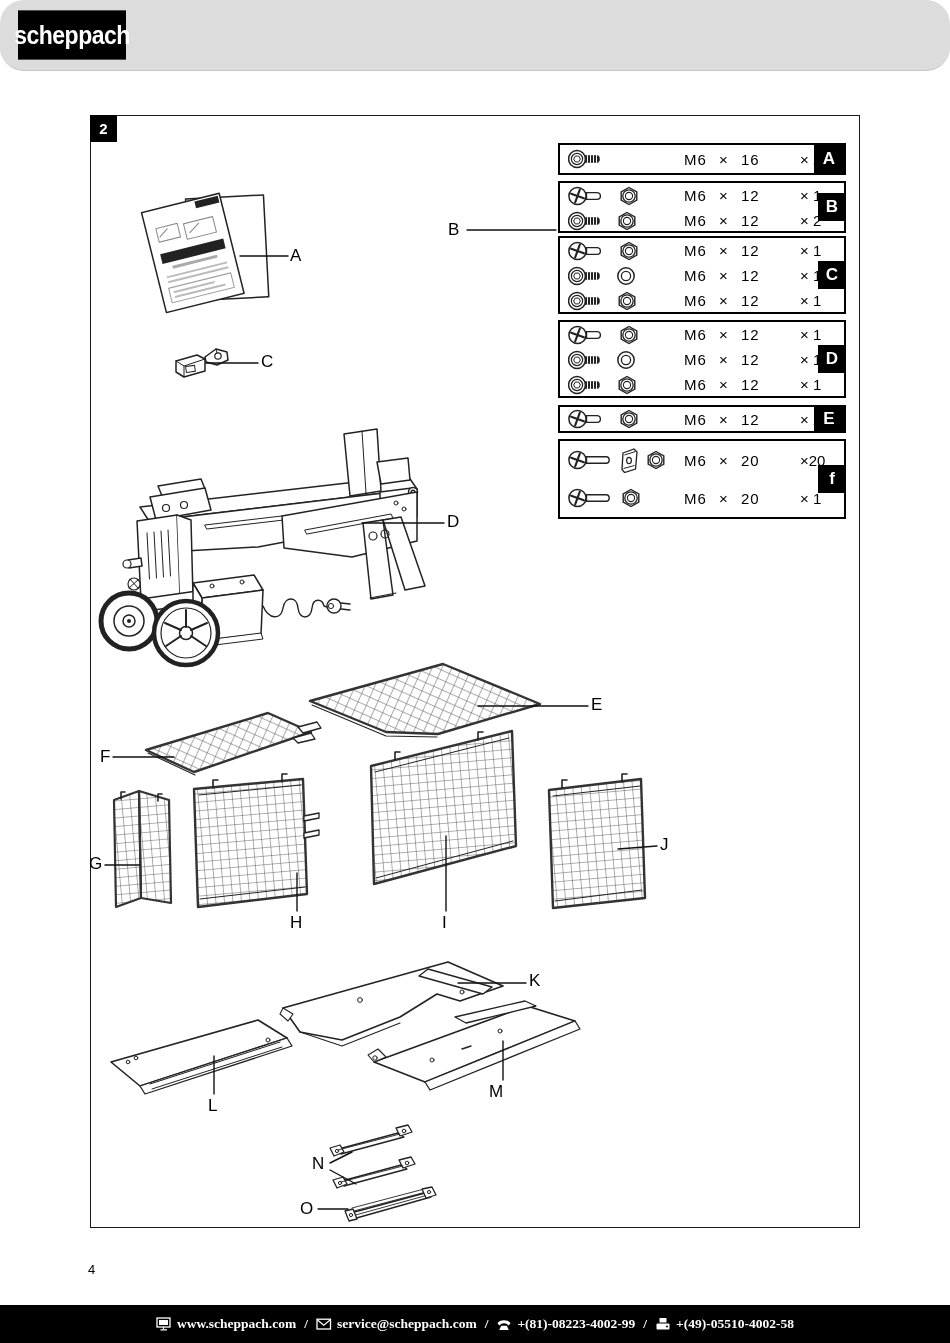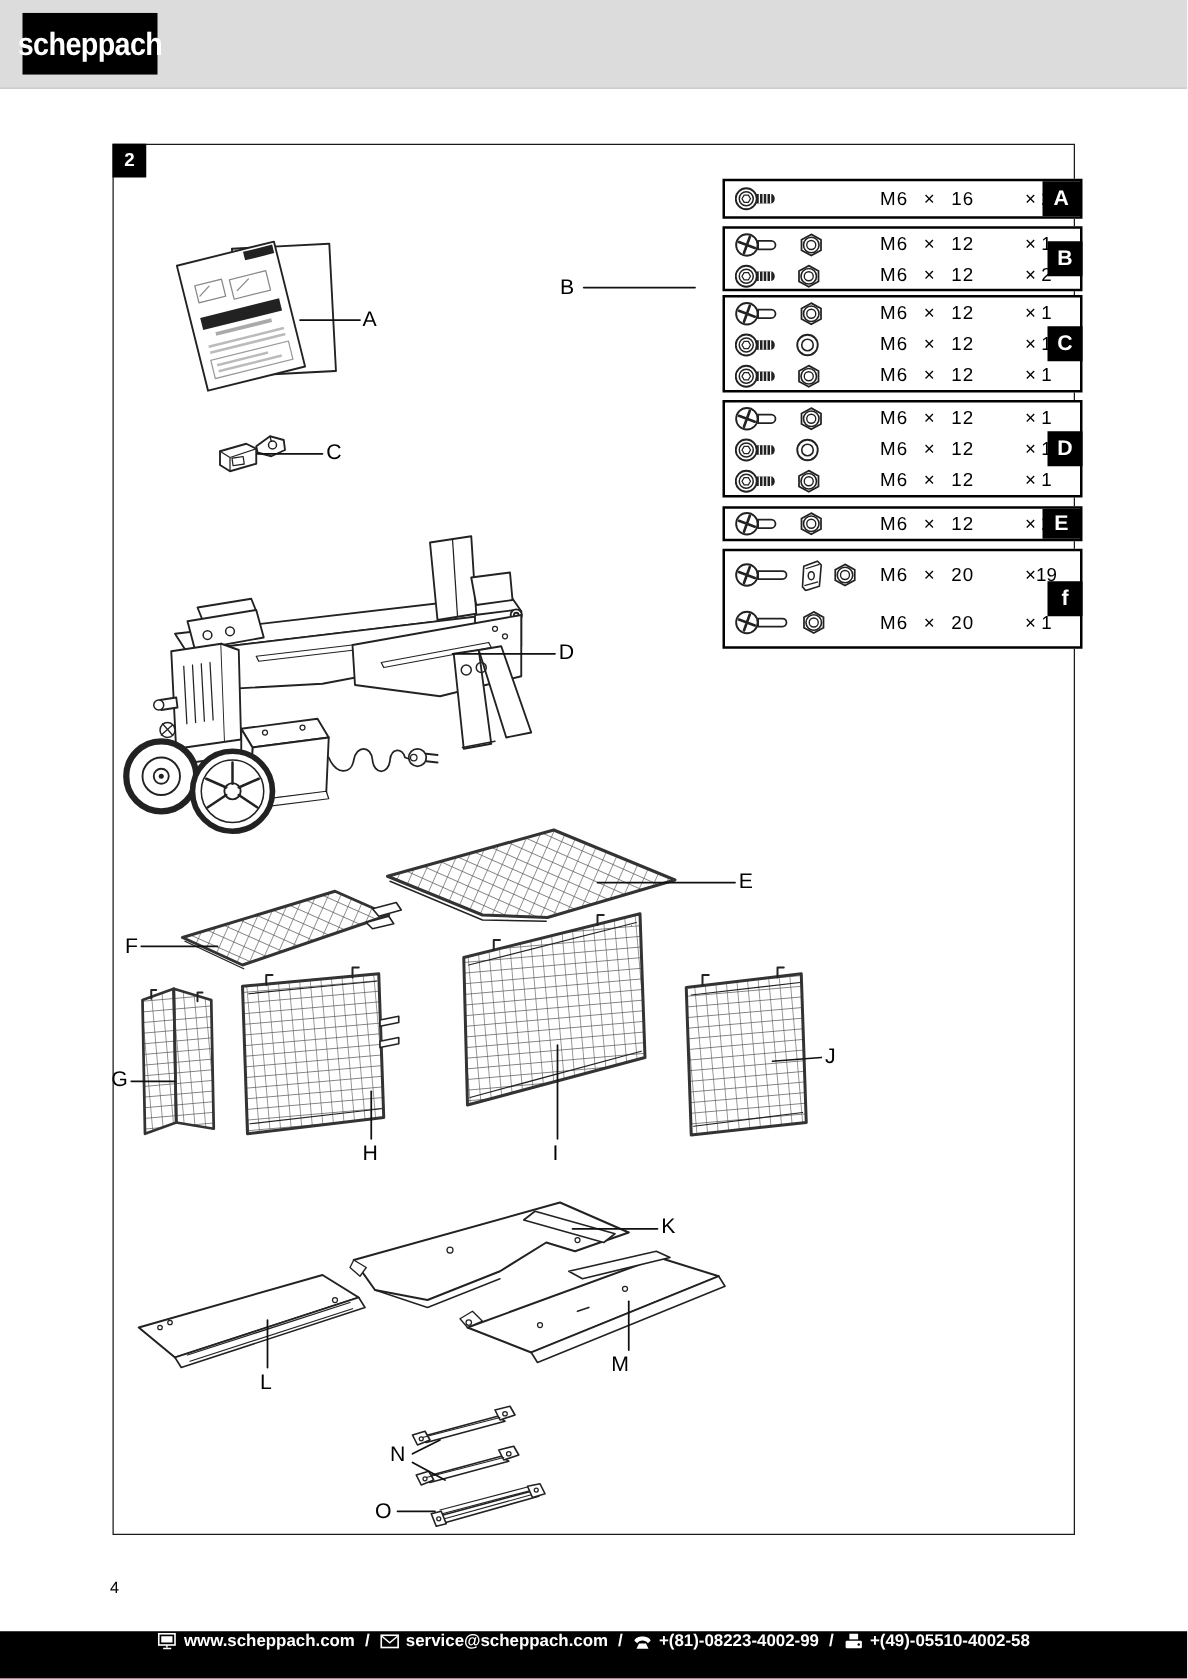--- a/index.html
+++ b/index.html
@@ -1,51 +1,51 @@
 <!DOCTYPE html>
 <html><head>
 <meta charset="utf-8">
 <style>
   html,body{margin:0;padding:0;background:#fff;}
   .page{position:relative;width:950px;height:1343px;background:#fff;overflow:hidden;
         font-family:"Liberation Sans",sans-serif;color:#000;}
 
   
-  .topbar{position:absolute;left:0;top:0;width:950px;height:70px;background:#dcdcdc;border-bottom:1px solid #c6c6c6;}
+  .topbar{position:absolute;left:0;top:0;width:950px;height:70px;background:#dcdcdc;border-bottom:1px solid #c6c6c6;border-radius:24px;}
   .logo{position:absolute;left:18px;top:13px;width:108px;height:44px;background:#000;color:#fff;
         display:flex;align-items:center;justify-content:center;font-weight:bold;font-size:23px;
         letter-spacing:-.5px;transform:scaleY(1.12);}
 
   
   .frame{position:absolute;left:90px;top:115px;width:770px;height:1113px;border:1.6px solid #1a1a1a;box-sizing:border-box;background:#fff;}
   .figbadge{position:absolute;left:-1px;top:-1px;width:27px;height:27px;background:#000;color:#fff;
             display:flex;align-items:center;justify-content:center;font-weight:bold;font-size:15px;}
 
   
   .diagram{position:absolute;left:0;top:0;pointer-events:none;}
 
   
-  .hw-box{position:absolute;left:558px;width:288px;border:2px solid #000;background:#fff;box-sizing:border-box;margin-left:20px;}
+  .hw-box{position:absolute;left:558px;width:288px;border:2px solid #000;background:#fff;box-sizing:border-box;}
   .hw-row{display:flex;align-items:center;padding-left:8px;}
   .hw-icons{display:inline-flex;align-items:center;gap:9px;width:116px;flex:none;}
   .hw-icons.tight{gap:5px;}
   .hw-size{width:116px;flex:none;font-size:15px;letter-spacing:1px;word-spacing:7px;white-space:nowrap;}
   .hw-qty{font-size:15px;white-space:nowrap;}
   .hw-badge{position:absolute;background:#000;color:#fff;font-weight:bold;font-size:17px;
             display:flex;align-items:center;justify-content:center;}
   .hw-badge.full{right:0;top:0;bottom:0;width:30px;}
   .hw-badge.mid{right:-2px;top:50%;transform:translateY(-50%);width:28px;height:28px;}
 
   
   .callout{position:absolute;font-size:17px;line-height:1;color:#000;}
 
   
   .pagenum{position:absolute;left:88px;top:1262px;font-size:13px;}
   .footerbar{position:absolute;left:0;top:1305px;width:950px;height:38px;background:#000;color:#fff;
-             display:flex;align-items:flex-start;justify-content:center;gap:7px;font-weight:bold;font-size:13.5px;}
+             display:flex;align-items:center;justify-content:center;gap:7px;font-weight:bold;font-size:13.5px;font-family:Liberation Serif, serif;}
   .footerbar .fitem{display:inline-flex;align-items:center;gap:5px;}
   .fsep{padding:0 1px;}
 </style>
 </head>
 <body>
 
 <div class="page">
 
   <div class="topbar">
     <div class="logo">scheppach</div>
@@ -468,21 +468,21 @@
             <use href="#sym-phillips-long"></use>
           </svg>
         <svg width="20" height="26">
             <use href="#sym-clamp"></use>
           </svg>
         <svg width="24" height="22">
             <use href="#sym-flangenut"></use>
           </svg>
       </span>
       <span class="hw-size">M6 × 20</span>
-      <span class="hw-qty">×19</span>
+      <span class="hw-qty">×20</span>
     </div>
     <div class="hw-row" style="height:38px">
       <span class="hw-icons tight">
         <svg width="46" height="22">
             <use href="#sym-phillips-long"></use>
           </svg>
         <svg width="24" height="22">
             <use href="#sym-flangenut"></use>
           </svg>
       </span>

